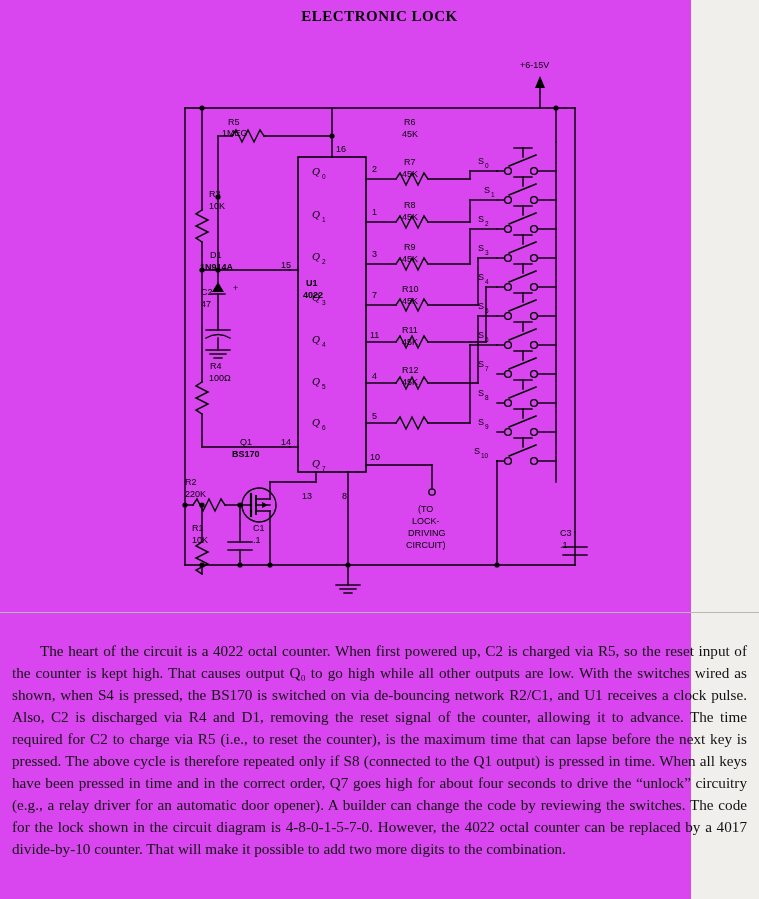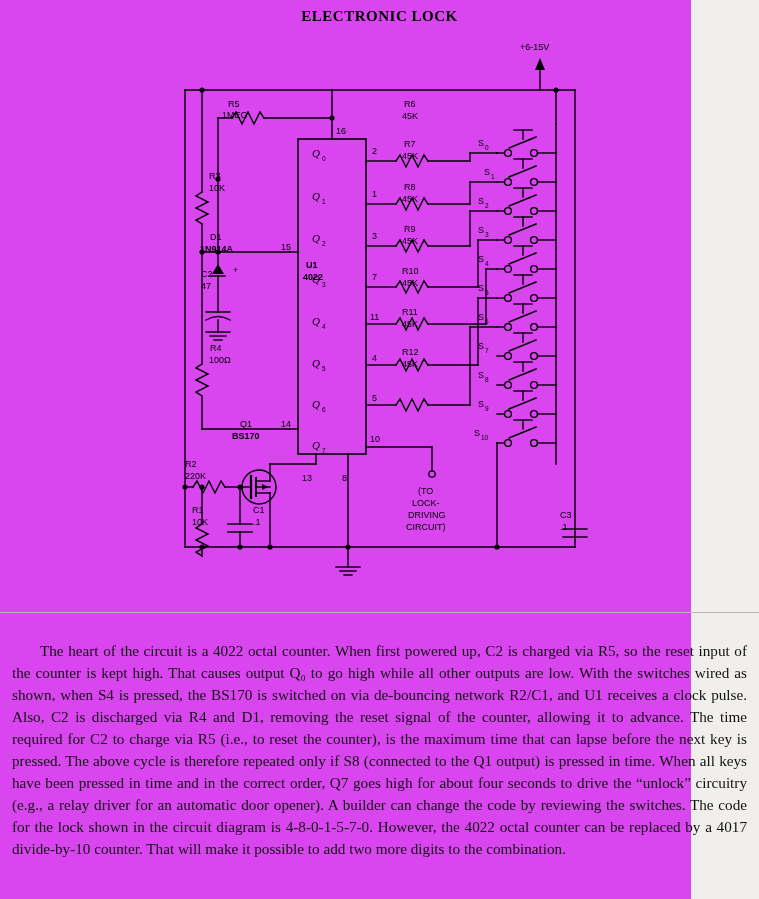--- a/index.html
+++ b/index.html
@@ -27,21 +27,21 @@
     left: 0;
     width: 759px;
     text-align: center;
     font-family: "Liberation Serif", serif;
     font-weight: bold;
     font-size: 15px;
     letter-spacing: 0.5px;
   }
   #schematic {
     position: absolute;
-    top: 24px;
+    top: 42px;
     left: 0;
     width: 759px;
     height: 570px;
   }
   #schematic svg {
     display: block;
   }
   #divider {
     position: absolute;
     top: 612px;

